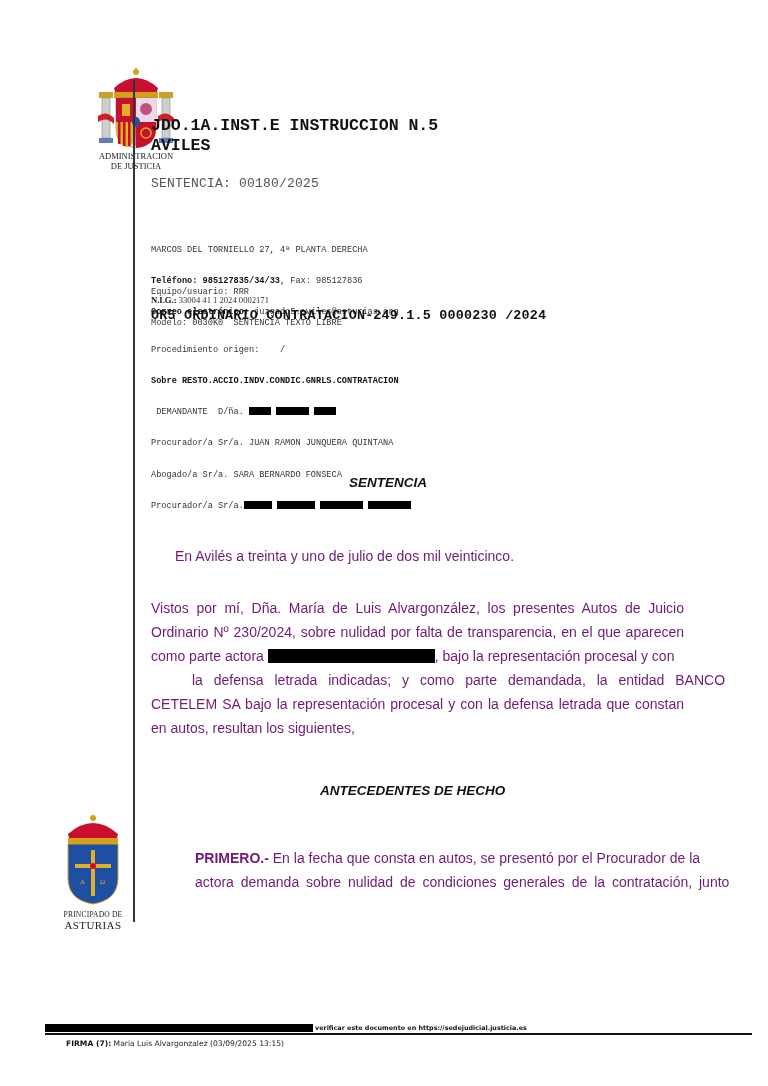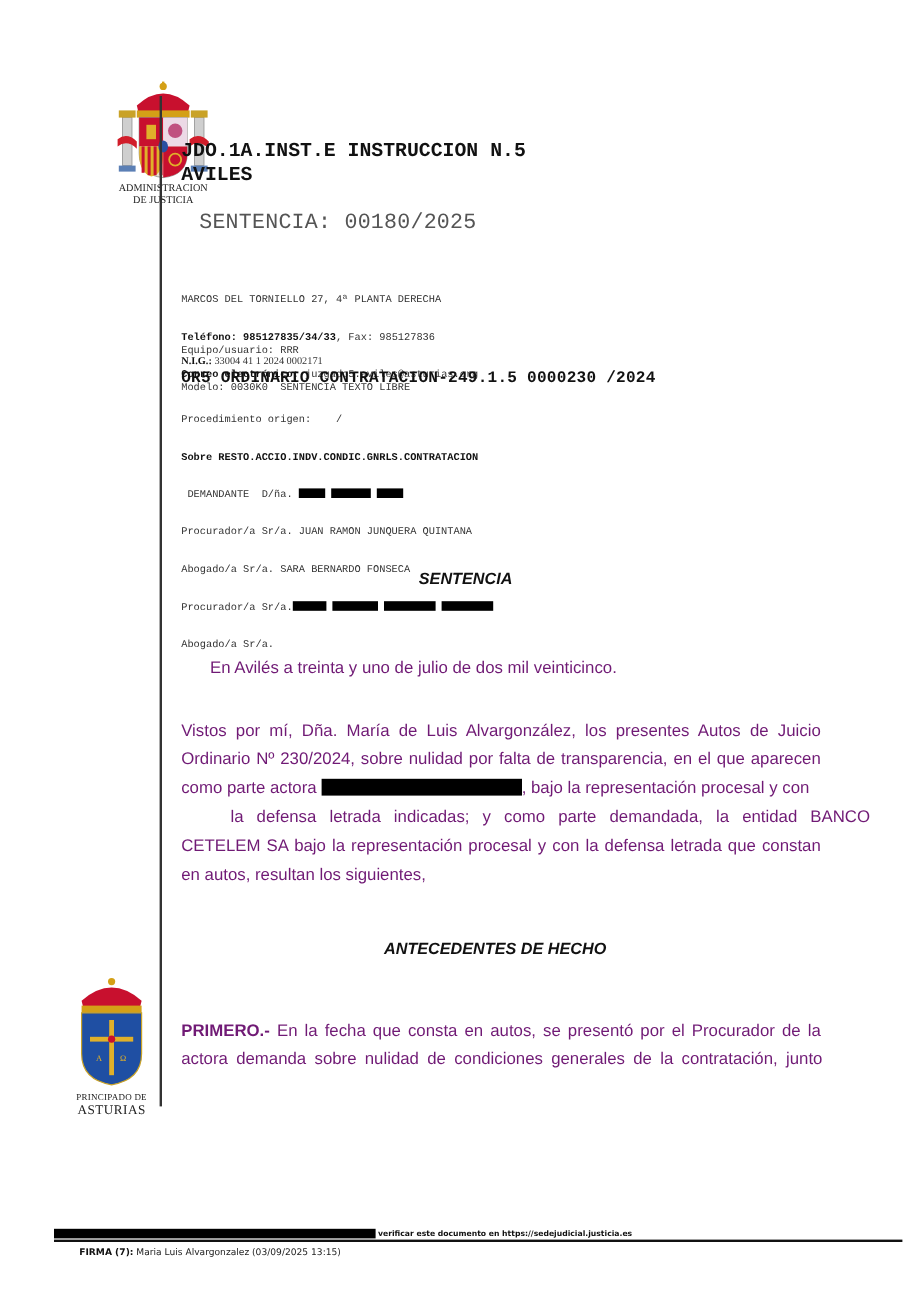--- a/index.html
+++ b/index.html
@@ -17,21 +17,21 @@
     font-family: "Liberation Serif", serif; font-size: 7.5px; color: #222; letter-spacing: 0.2px; }
   .logo-bottom .caption2 { position: absolute; left: 0; width: 66px; text-align: center; top: 107px;
     font-family: "Liberation Serif", serif; font-size: 11px; color: #222; letter-spacing: 0.4px; }
 
   .vline { left: 133px; top: 80px; width: 2px; height: 842px; background: #333; }
 
   
   .court { left: 151px; top: 116px; font-family: "Liberation Mono", monospace; font-weight: bold;
     font-size: 16.5px; line-height: 20px; color: #111; }
   .sentencia-num { left: 151px; top: 176px; font-family: "Liberation Mono", monospace;
-    font-size: 18px; color: #555; letter-spacing: 0.2px; margin-left: 15px; }
+    font-size: 13px; color: #555; letter-spacing: 0.2px; }
 
   .mono-small { font-family: "Liberation Mono", monospace; font-size: 8.6px; line-height: 10.4px; color: #333; white-space: pre; }
   .mono-small b { color: #111; }
   .addr { left: 151px; top: 224px; }
   .equipo { left: 151px; top: 266px; }
   .nig { left: 151px; top: 295px; font-family: Liberation Serif, serif; }
   .proc-title { left: 151px; top: 308px; font-family: "Liberation Mono", monospace; font-weight: bold;
     font-size: 13.4px; color: #111; letter-spacing: 0.2px; white-space: pre; }
   .parties { left: 151px; top: 324px; }
 
@@ -41,21 +41,21 @@
   .h-center { font-family: "Liberation Sans", sans-serif; font-weight: bold; font-size: 13.5px; color: #111; font-style: italic; }
   .h-sentencia { left: 349px; top: 475px; }
   .h-antecedentes { left: 320px; top: 783px; }
 
   .para { font-family: Liberation Sans, sans-serif; font-size: 14px; color: #701a75; }
   .p-date { left: 175px; top: 548px; }
   .p-vistos { left: 151px; top: 596px; width: 533px; line-height: 24px; text-align: justify; }
   .p-vistos .line { display: block; text-align: justify; text-align-last: justify; height: 24px; white-space: nowrap; }
   .p-vistos .line.last { text-align-last: left; }
   .p-primero { left: 151px; top: 846px; width: 533px; line-height: 24px; }
-  .p-primero .line { display: block; text-align: justify; text-align-last: justify; height: 24px; white-space: nowrap; }
+  .p-primero .line { display: block; text-align: justify; text-align-last: justify; height: 24px; white-space: nowrap; margin-left: 44px; }
 
   .inline-redact { display: inline-block; background: #000; width: 167px; height: 14px; vertical-align: -2px; }
 
   
   .foot-redact { left: 45px; top: 1024px; width: 268px; height: 8px; background: #000; }
   .foot-verify { left: 315px; top: 1024px; font-family: "DejaVu Sans", sans-serif; font-size: 6.4px; font-weight: bold; color: #111; }
   .foot-line { left: 45px; top: 1033px; width: 707px; height: 1.5px; background: #111; }
   .foot-firma { left: 66px; top: 1039px; font-family: "DejaVu Sans", sans-serif; font-size: 7.6px; color: #222; }
   .foot-firma b { color: #111; }
 </style>
@@ -121,21 +121,20 @@
 <div class="abs nig mono-small"><b>N.I.G.:</b><span> 33004 41 1 2024 0002171</span></div>
 <div class="abs proc-title">OR5 ORDINARIO CONTRATACION-249.1.5 0000230 /2024</div>
 
 <div class="abs parties mono-small">
   <div>Procedimiento origen:    /</div>
   <div><b>Sobre RESTO.ACCIO.INDV.CONDIC.GNRLS.CONTRATACION</b></div>
   <div><span> DEMANDANTE  D/ña. </span><span class="redact" style="width:22px"></span> <span class="redact" style="width:33px"></span> <span class="redact" style="width:22px"></span></div>
   <div>Procurador/a Sr/a. JUAN RAMON JUNQUERA QUINTANA</div>
   <div>Abogado/a Sr/a. SARA BERNARDO FONSECA</div>
   <div><span>Procurador/a Sr/a.</span><span class="redact" style="width:28px"></span> <span class="redact" style="width:38px"></span> <span class="redact" style="width:43px"></span> <span class="redact" style="width:43px"></span></div>
-  <div>Abogado/a Sr/a.</div>
 </div>
 
 <div class="abs h-center h-sentencia">SENTENCIA</div>
 
 <div class="abs para p-date">En Avilés a treinta y uno de julio de dos mil veinticinco.</div>
 
 <div class="abs para p-vistos">
   <span class="line">Vistos por mí, Dña. María de Luis Alvargonzález, los presentes Autos de Juicio</span>
   <span class="line">Ordinario  Nº 230/2024, sobre nulidad por falta de transparencia, en el que aparecen</span>
   <span class="line last" style="display:flex; justify-content:space-between; text-align-last:left;">

